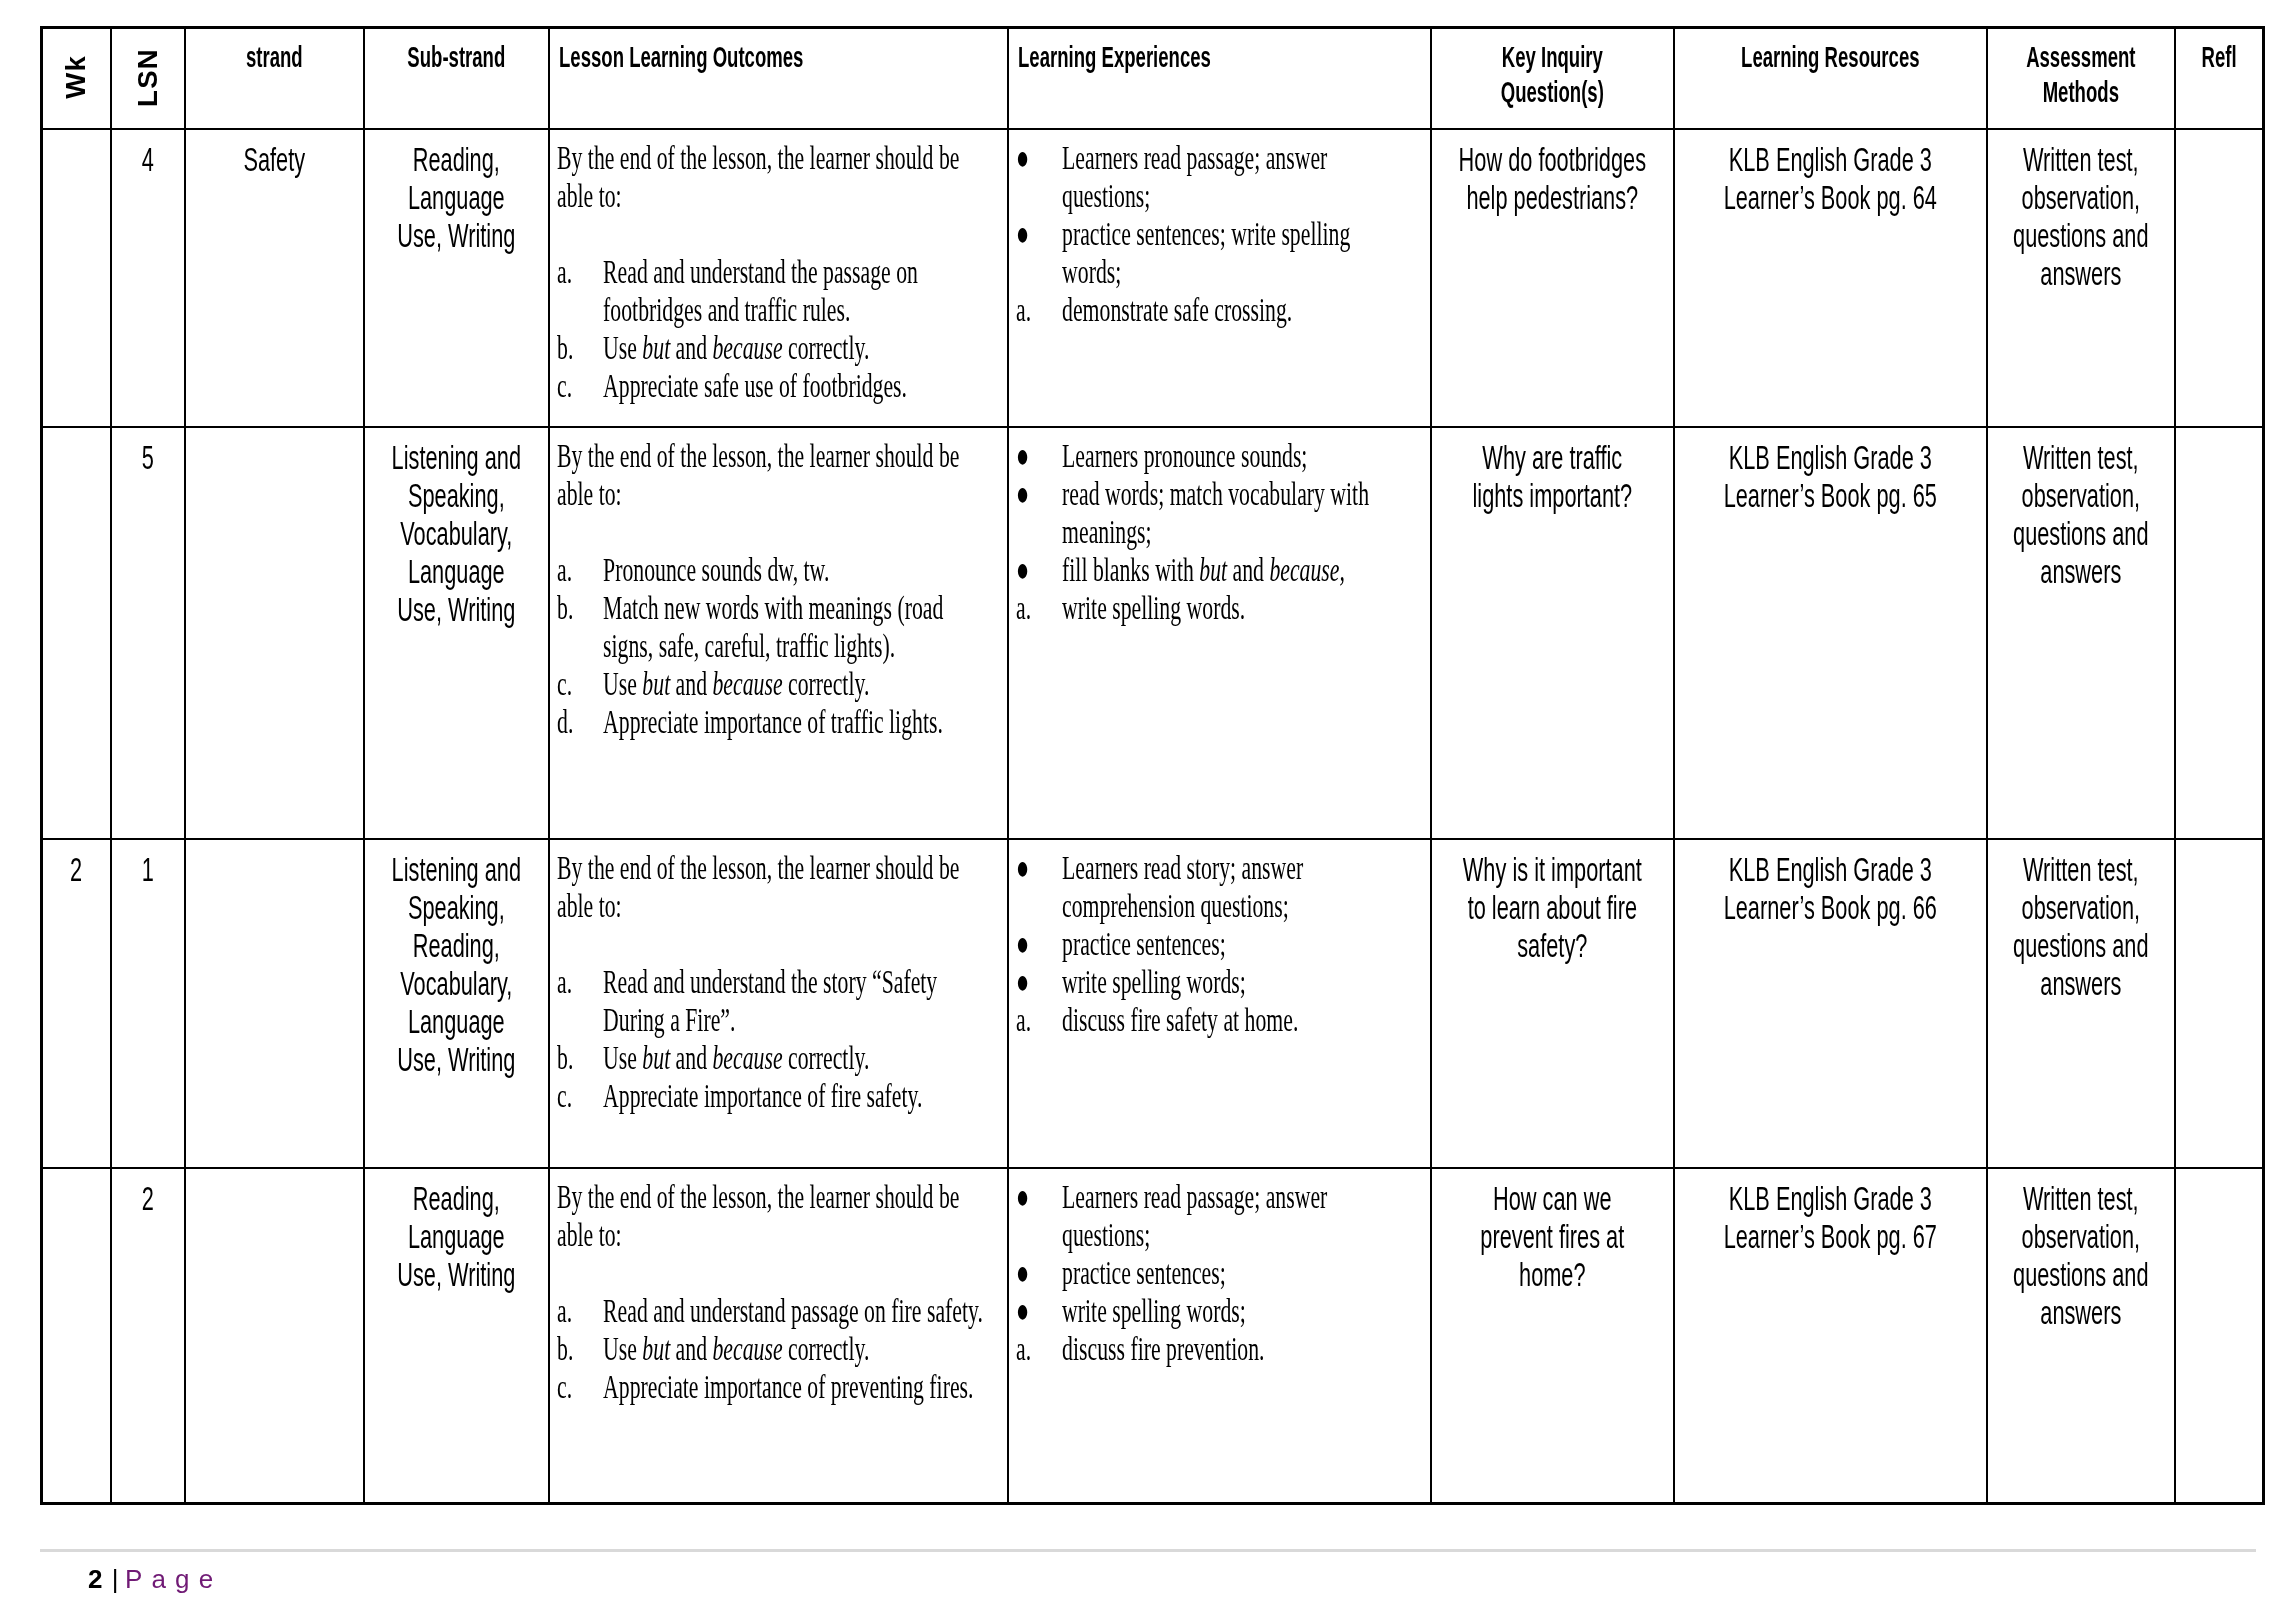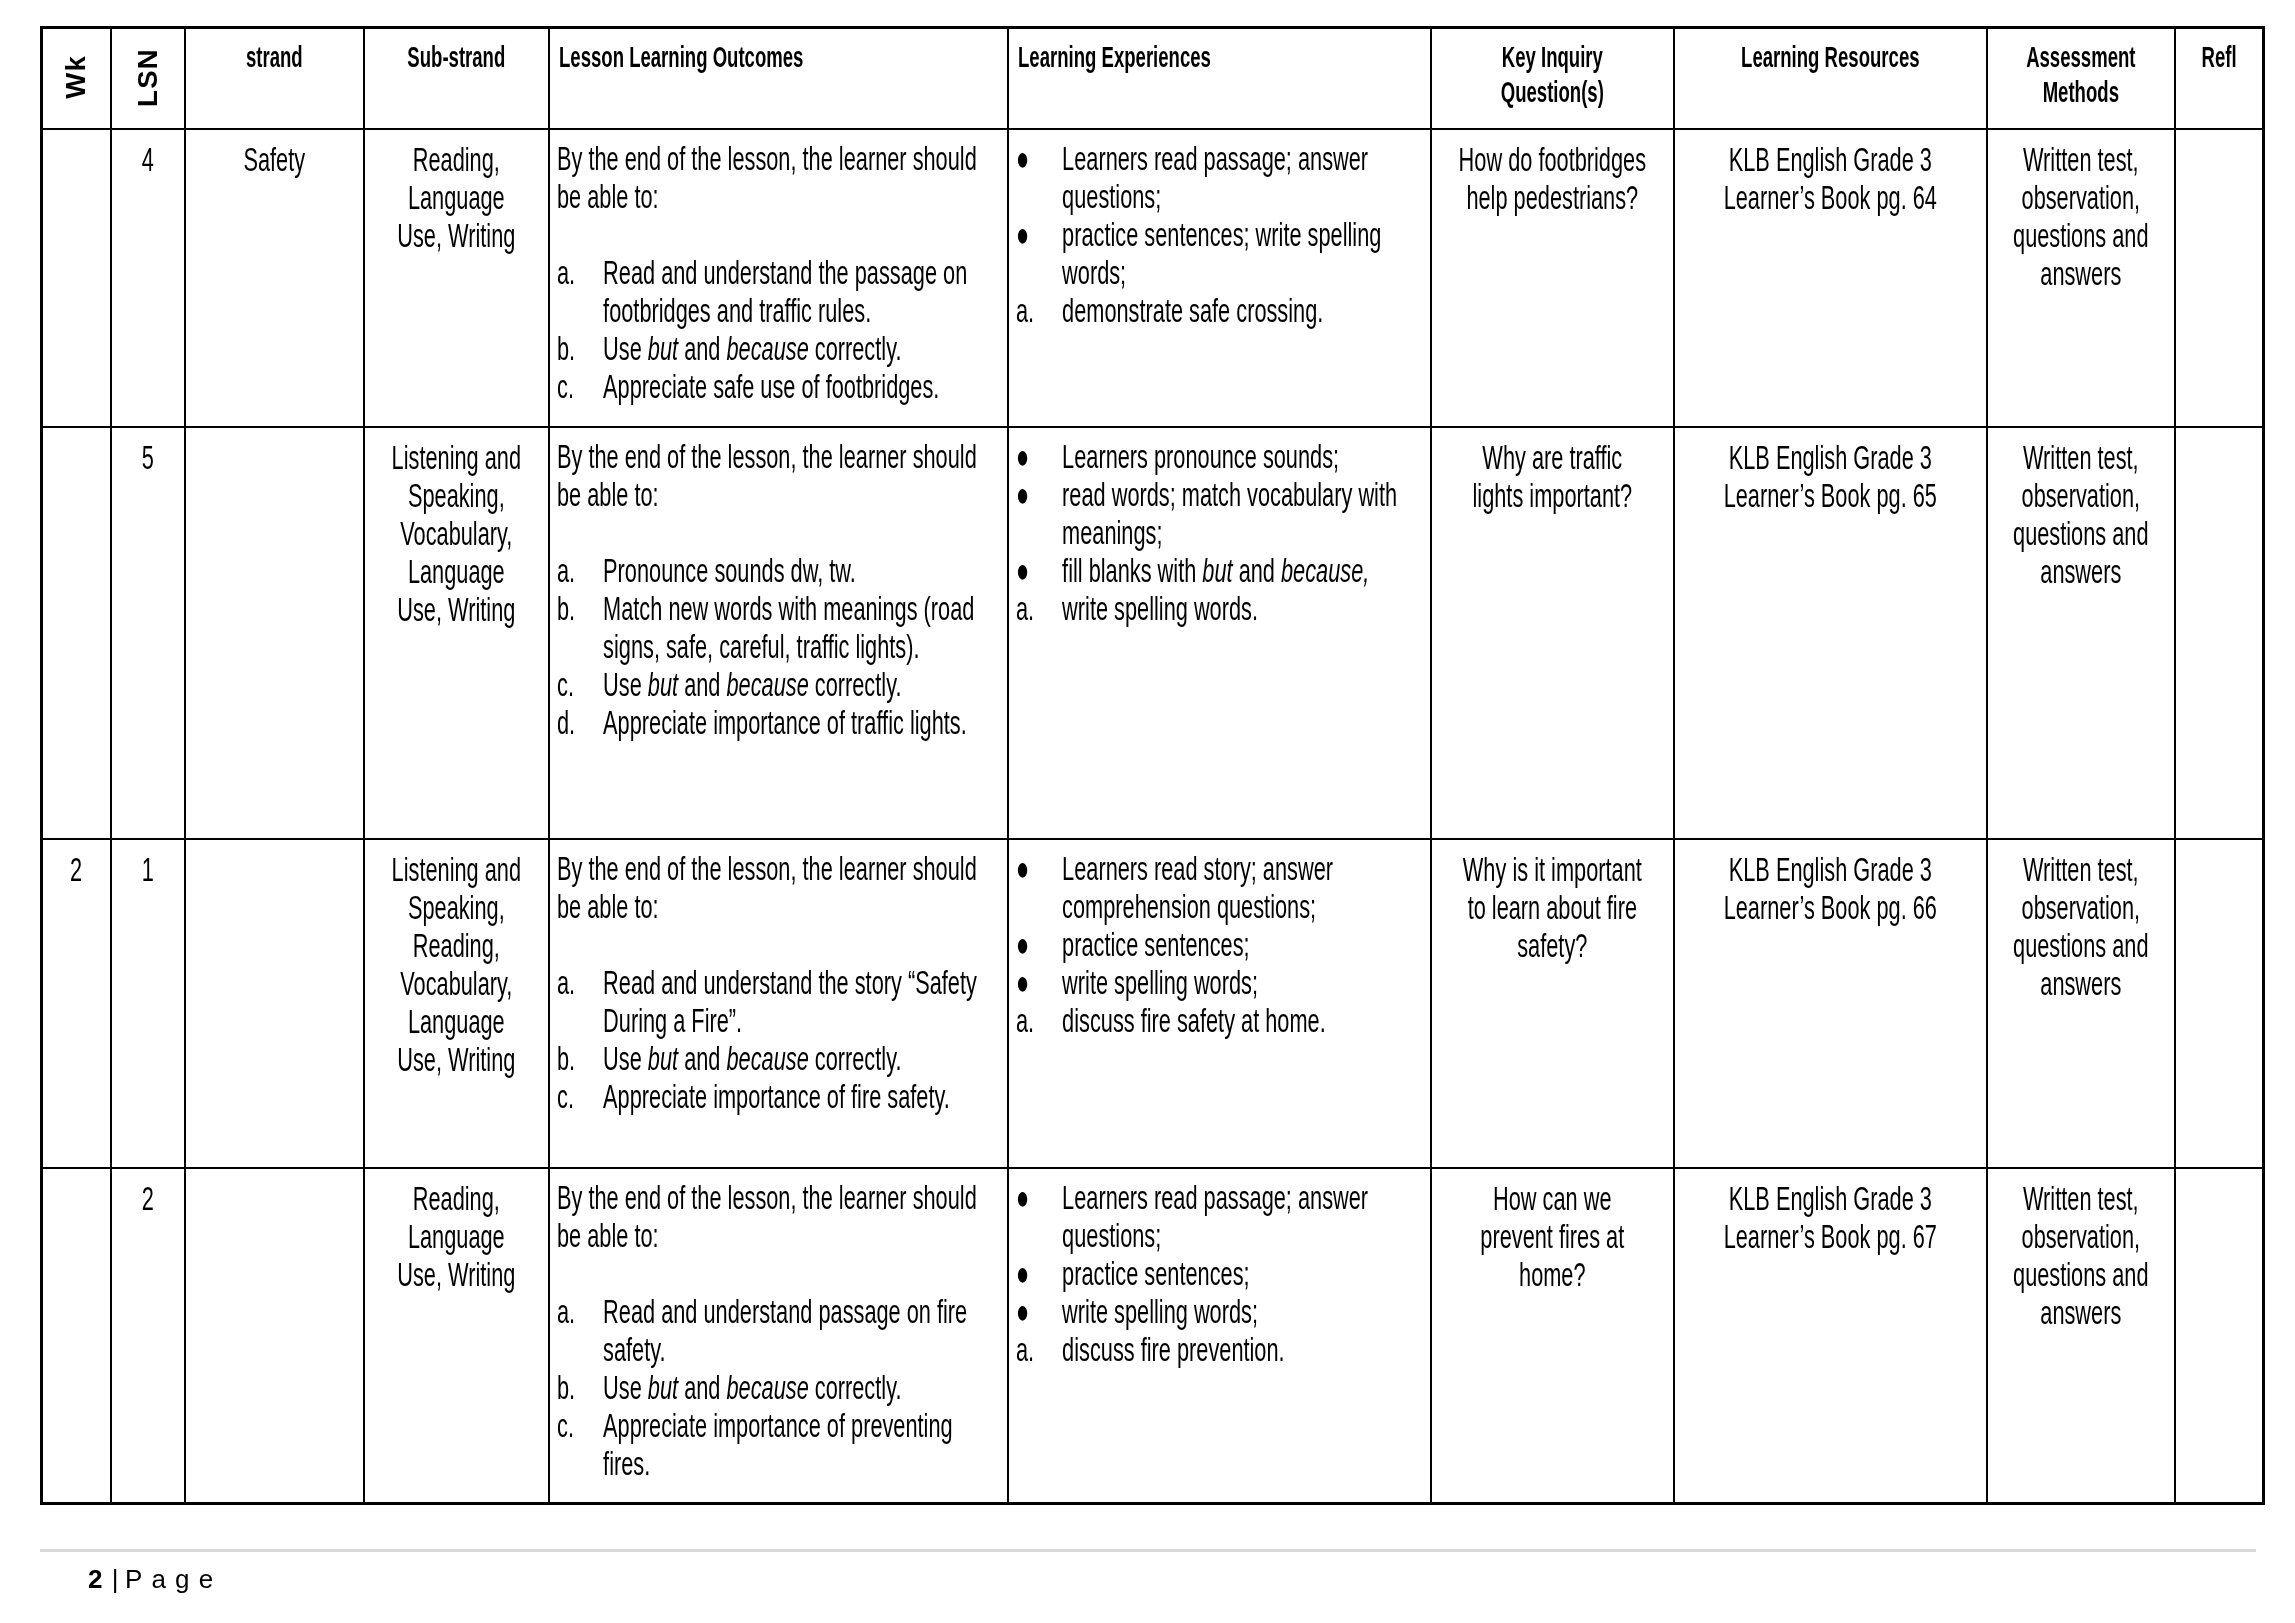--- a/index.html
+++ b/index.html
@@ -68,21 +68,21 @@
   th.rotcell { vertical-align: middle; text-align: center; padding: 3.9px 2.6px; }
   .rot {
     writing-mode: vertical-rl;
     transform: rotate(180deg);
     display: inline-block;
     font-size: 27.5px;
     font-weight: bold;
     letter-spacing: 1.3px;
   }
 
-  td.t-outcomes, td.t-exp { padding: 9.2px 14.4px 9.2px 7.9px; }
+  td.t-outcomes, td.t-exp { padding: 9.2px 14.4px 9.2px 7.9px; font-family: Liberation Serif, serif; }
 
   .center { text-align: center; }
   .pre { white-space: pre-line; }
   .intro { margin: 0; }
   .items { margin-top: 38px; }
   .li { display: flex; align-items: flex-start; }
   .lbl, .mk { flex: 0 0 72px; }
   .txt { flex: 1 1 auto; }
   .it { font-style: italic; }
 
@@ -98,21 +98,21 @@
     position: absolute;
     left: 88px;
     top: 1564px;
     font-size: 26px;
     line-height: 31px;
     display: flex;
     align-items: baseline;
   }
   .pnum { font-weight: bold; color: #000; }
   .psep { margin: 0 6.5px 0 9.2px; font-weight: 400; color: #000; }
-  .pword { color: #000000; letter-spacing: 9.2px; }
+  .pword { color: #701a75; letter-spacing: 9.2px; }
 </style>
 </head>
 <body>
 
 <div class="page">
 
   <table class="sow">
     <colgroup>
       <col class="c1">
         <col class="c2">

